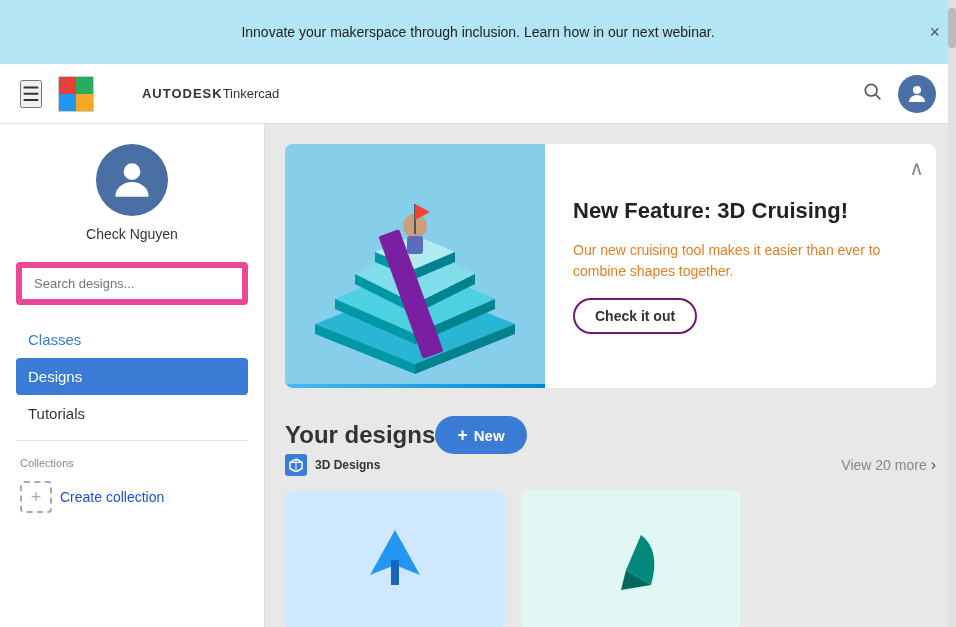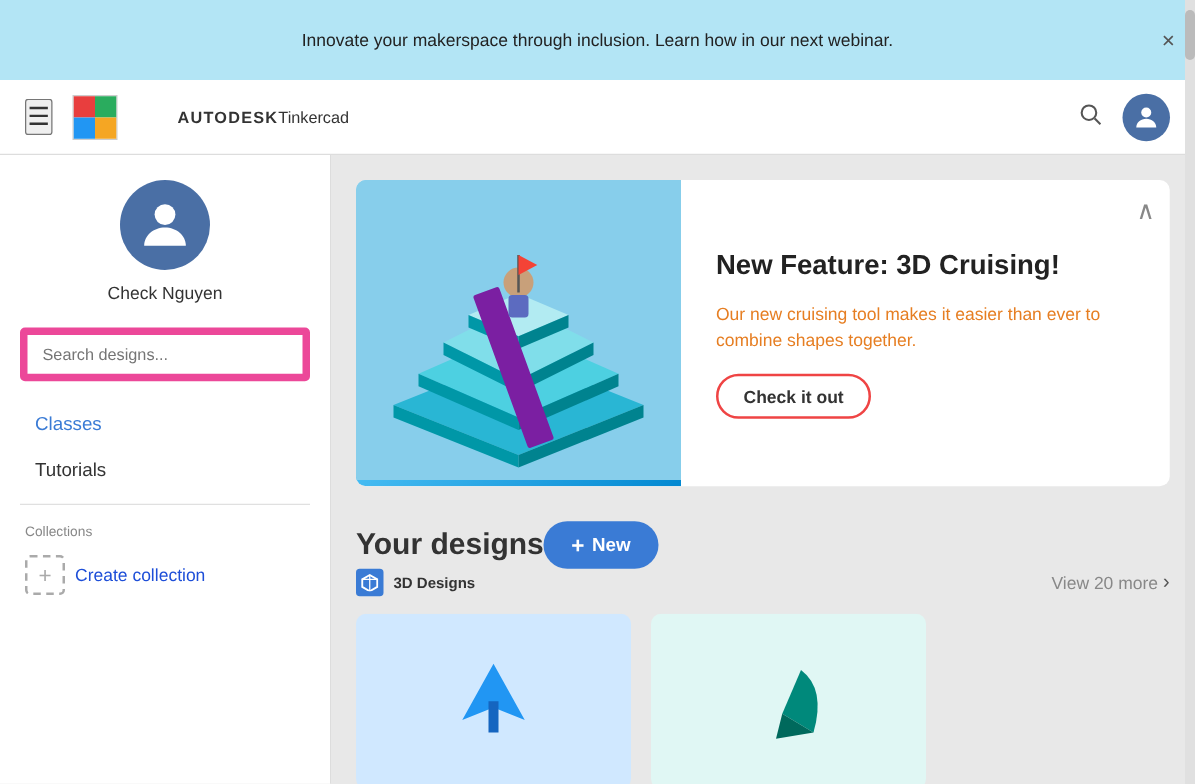--- a/index.html
+++ b/index.html
@@ -173,21 +173,21 @@
       font-size: 22px;
       font-weight: bold;
       color: #222;
     }
     .feature-desc {
       font-size: 14px;
       color: #e67e22;
       line-height: 1.5;
     }
     .feature-btn {
-      border: 2px solid #ef4444;
+      border: 2px solid #701a75;
       background: transparent;
       padding: 8px 20px;
       border-radius: 24px;
       font-size: 14px;
       font-weight: bold;
       cursor: pointer;
       align-self: flex-start;
       color: #333;
     }
     .feature-close {
@@ -349,20 +349,21 @@
           <path d="M4 20c0-4 3.6-7 8-7s8 3 8 7"></path>
         </svg>
       </div>
       <span class="sidebar-username">Check Nguyen</span>
     </div>
 
     <input class="sidebar-search" type="text" placeholder="Search designs..." style="">
 
     <div class="sidebar-nav">
       <a class="sidebar-nav-item classes">Classes</a>
+      <a class="sidebar-nav-item active">Designs</a>
       <a class="sidebar-nav-item tutorials">Tutorials</a>
     </div>
 
     <hr class="sidebar-divider">
 
     <div class="sidebar-collections-label">Collections</div>
 
     <div class="create-collection">
       <div class="create-collection-icon">+</div>
       <span class="create-collection-text">Create collection</span>

